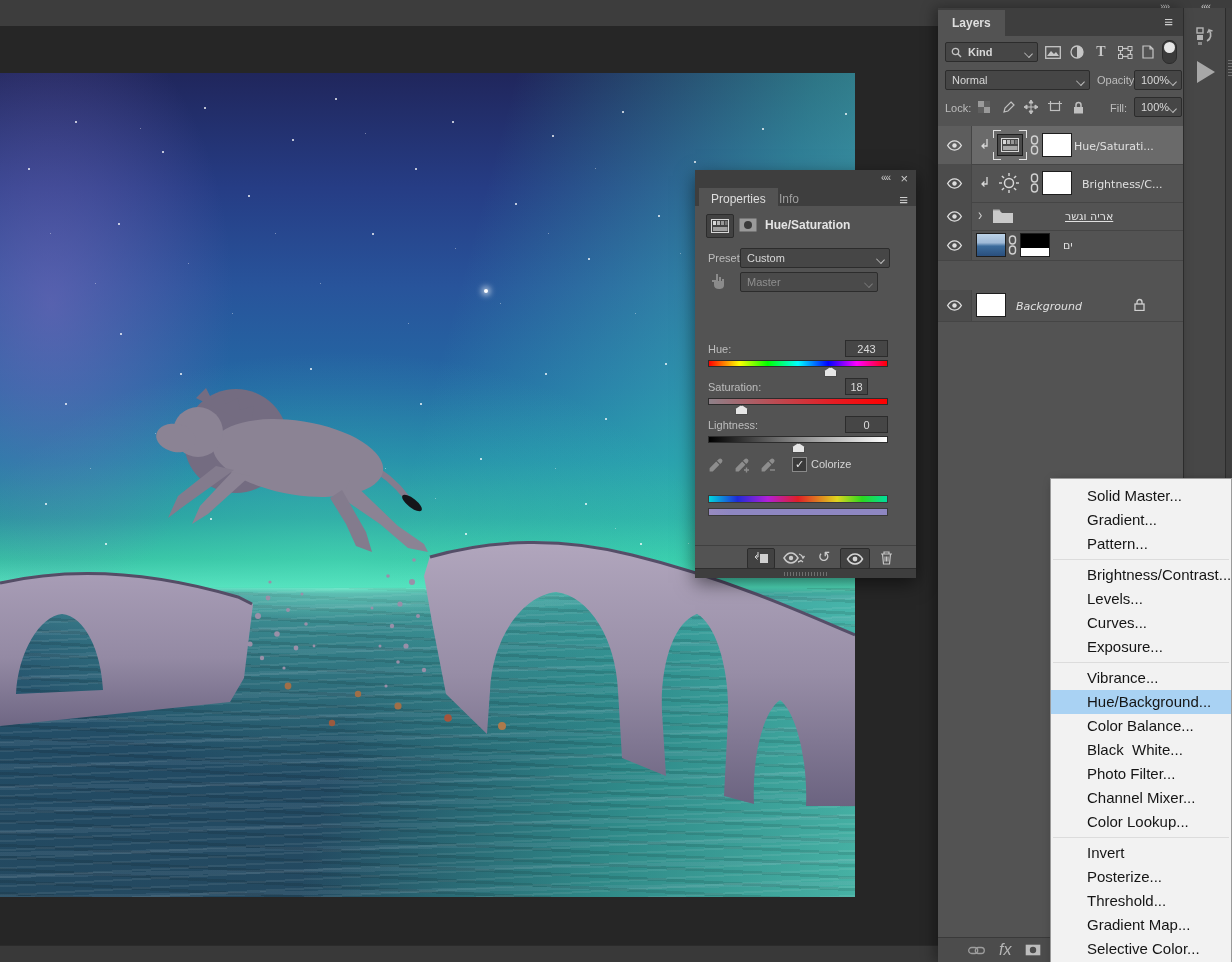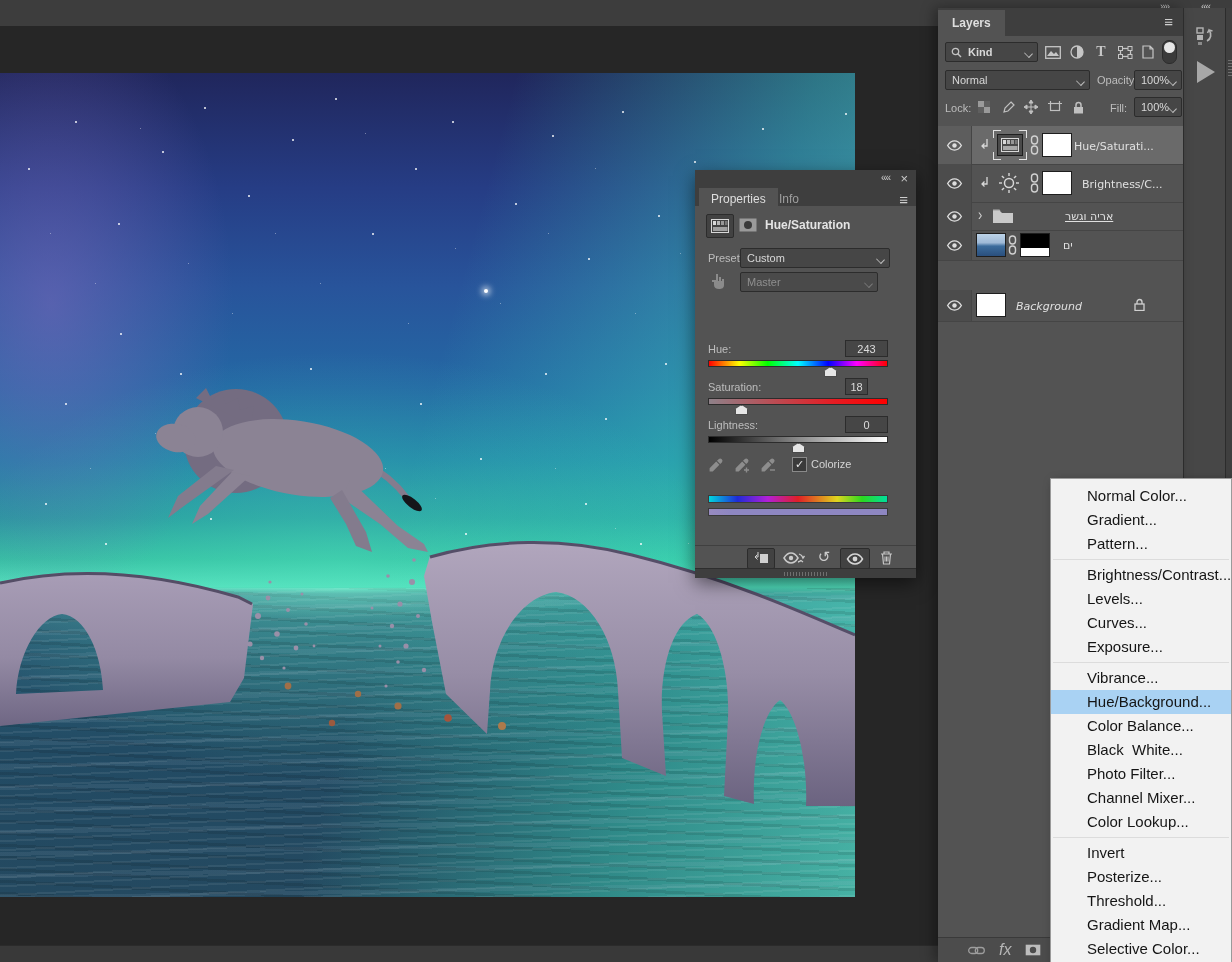--- a/index.html
+++ b/index.html
@@ -571,21 +571,21 @@
         </svg>
       <span class="fxtext">fx</span>
       <svg width="16" height="12" viewBox="0 0 16 12">
           <rect x="0.7" y="0.7" width="14.6" height="10.6" fill="#bdbdbd"></rect>
           <circle cx="8" cy="6" r="3.2" fill="#4c4c4c"></circle>
         </svg>
     </div>
   </div>
 
   <div class="abs menu">
-    <div class="menu-item">Normal Color...</div>
+    <div class="menu-item">Solid Master...</div>
     <div class="menu-item">Gradient...</div>
     <div class="menu-item">Pattern...</div>
     <div class="menu-sep"></div>
     <div class="menu-item">Brightness/Contrast...</div>
     <div class="menu-item">Levels...</div>
     <div class="menu-item">Curves...</div>
     <div class="menu-item">Exposure...</div>
     <div class="menu-sep"></div>
     <div class="menu-item">Vibrance...</div>
     <div class="menu-item hl">Hue/Background...</div>

